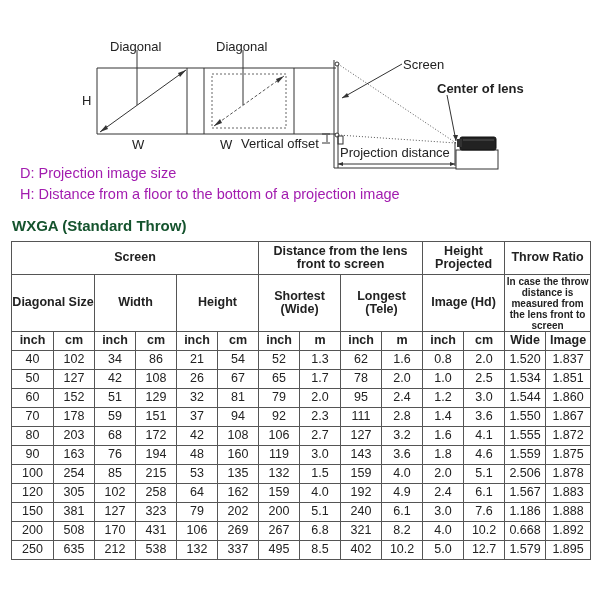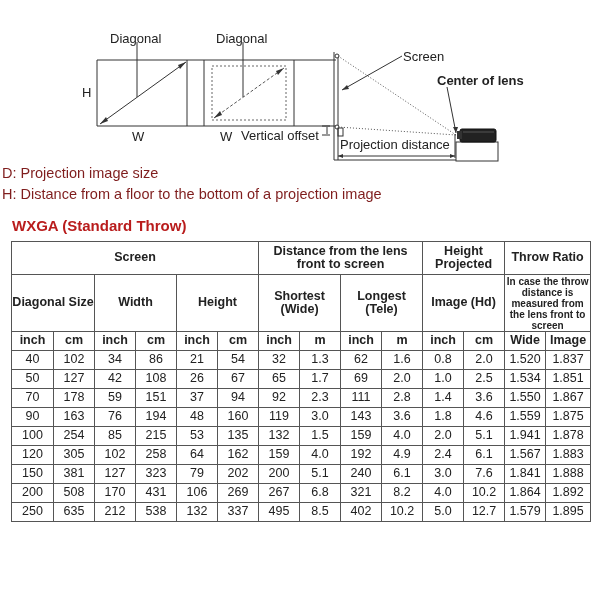--- a/index.html
+++ b/index.html
@@ -1,22 +1,22 @@
 <!DOCTYPE html>
 <html><head>
 <meta charset="utf-8">
 <style>
   html, body { margin: 0; padding: 0; background: #ffffff; }
   body { width: 600px; height: 600px; position: relative; overflow: hidden;
          font-family: "Liberation Sans", sans-serif; color: #1a1a1a; }
-  .diagram { position: absolute; left: 0; top: 8px; width: 600px; height: 160px; }
+  .diagram { position: absolute; left: 0; top: 16px; width: 600px; height: 160px; }
   .diagram svg { position: absolute; left: 0; top: 0; }
   .dlabel { position: absolute; font-size: 13px; color: #222; white-space: nowrap; line-height: 1; }
-  .note { position: absolute; left: 2px; font-size: 14.5px; color: #7f1d1d; white-space: nowrap; line-height: 1; }
-  .title { position: absolute; left: 12px; top: 218px; font-size: 15px; font-weight: bold; color: #b91c1c; white-space: nowrap; line-height: 1; }
+  .note { position: absolute; left: 20px; font-size: 14.5px; color: #a21caf; white-space: nowrap; line-height: 1; }
+  .title { position: absolute; left: 12px; top: 218px; font-size: 15px; font-weight: bold; color: #14532d; white-space: nowrap; line-height: 1; }
   table.spec { position: absolute; left: 11px; top: 241px; border-collapse: collapse;
                table-layout: fixed; width: 579px; }
   table.spec td { border: 1px solid #555; text-align: center; padding: 0; font-size: 12.5px; color: #222; line-height: 1.05; }
   table.spec tr.h1 td { height: 32px; font-weight: bold; font-size: 12.5px; }
   table.spec tr.h2 td { height: 56px; font-weight: bold; font-size: 12.5px; }
   table.spec tr.h2 td.small { font-size: 10px; line-height: 1.1; }
   table.spec tr.h3 td { height: 18px; font-weight: bold; font-size: 12.5px; }
   table.spec tr.row td { height: 18px; }
 </style>
 </head>
@@ -143,62 +143,94 @@
   </tr>
   </tbody>
     <tbody id="rows">
       <tr class="row">
         <td>40</td>
         <td>102</td>
         <td>34</td>
         <td>86</td>
         <td>21</td>
         <td>54</td>
-        <td>32</td>
+        <td>52</td>
         <td>1.3</td>
         <td>62</td>
         <td>1.6</td>
         <td>0.8</td>
         <td>2.0</td>
         <td>1.520</td>
         <td>1.837</td>
       </tr>
       <tr class="row">
         <td>50</td>
         <td>127</td>
         <td>42</td>
         <td>108</td>
         <td>26</td>
         <td>67</td>
         <td>65</td>
         <td>1.7</td>
-        <td>69</td>
+        <td>78</td>
         <td>2.0</td>
         <td>1.0</td>
         <td>2.5</td>
         <td>1.534</td>
         <td>1.851</td>
+      </tr>
+      <tr class="row">
+        <td>60</td>
+        <td>152</td>
+        <td>51</td>
+        <td>129</td>
+        <td>32</td>
+        <td>81</td>
+        <td>79</td>
+        <td>2.0</td>
+        <td>95</td>
+        <td>2.4</td>
+        <td>1.2</td>
+        <td>3.0</td>
+        <td>1.544</td>
+        <td>1.860</td>
       </tr>
       <tr class="row">
         <td>70</td>
         <td>178</td>
         <td>59</td>
         <td>151</td>
         <td>37</td>
         <td>94</td>
         <td>92</td>
         <td>2.3</td>
         <td>111</td>
         <td>2.8</td>
         <td>1.4</td>
         <td>3.6</td>
         <td>1.550</td>
         <td>1.867</td>
       </tr>
       <tr class="row">
+        <td>80</td>
+        <td>203</td>
+        <td>68</td>
+        <td>172</td>
+        <td>42</td>
+        <td>108</td>
+        <td>106</td>
+        <td>2.7</td>
+        <td>127</td>
+        <td>3.2</td>
+        <td>1.6</td>
+        <td>4.1</td>
+        <td>1.555</td>
+        <td>1.872</td>
+      </tr>
+      <tr class="row">
         <td>90</td>
         <td>163</td>
         <td>76</td>
         <td>194</td>
         <td>48</td>
         <td>160</td>
         <td>119</td>
         <td>3.0</td>
         <td>143</td>
         <td>3.6</td>
@@ -213,21 +245,21 @@
         <td>85</td>
         <td>215</td>
         <td>53</td>
         <td>135</td>
         <td>132</td>
         <td>1.5</td>
         <td>159</td>
         <td>4.0</td>
         <td>2.0</td>
         <td>5.1</td>
-        <td>1.941</td>
+        <td>2.506</td>
         <td>1.878</td>
       </tr>
       <tr class="row">
         <td>120</td>
         <td>305</td>
         <td>102</td>
         <td>258</td>
         <td>64</td>
         <td>162</td>
         <td>159</td>
@@ -245,37 +277,37 @@
         <td>127</td>
         <td>323</td>
         <td>79</td>
         <td>202</td>
         <td>200</td>
         <td>5.1</td>
         <td>240</td>
         <td>6.1</td>
         <td>3.0</td>
         <td>7.6</td>
-        <td>1.841</td>
+        <td>1.186</td>
         <td>1.888</td>
       </tr>
       <tr class="row">
         <td>200</td>
         <td>508</td>
         <td>170</td>
         <td>431</td>
         <td>106</td>
         <td>269</td>
         <td>267</td>
         <td>6.8</td>
         <td>321</td>
         <td>8.2</td>
         <td>4.0</td>
         <td>10.2</td>
-        <td>1.864</td>
+        <td>0.668</td>
         <td>1.892</td>
       </tr>
       <tr class="row">
         <td>250</td>
         <td>635</td>
         <td>212</td>
         <td>538</td>
         <td>132</td>
         <td>337</td>
         <td>495</td>

